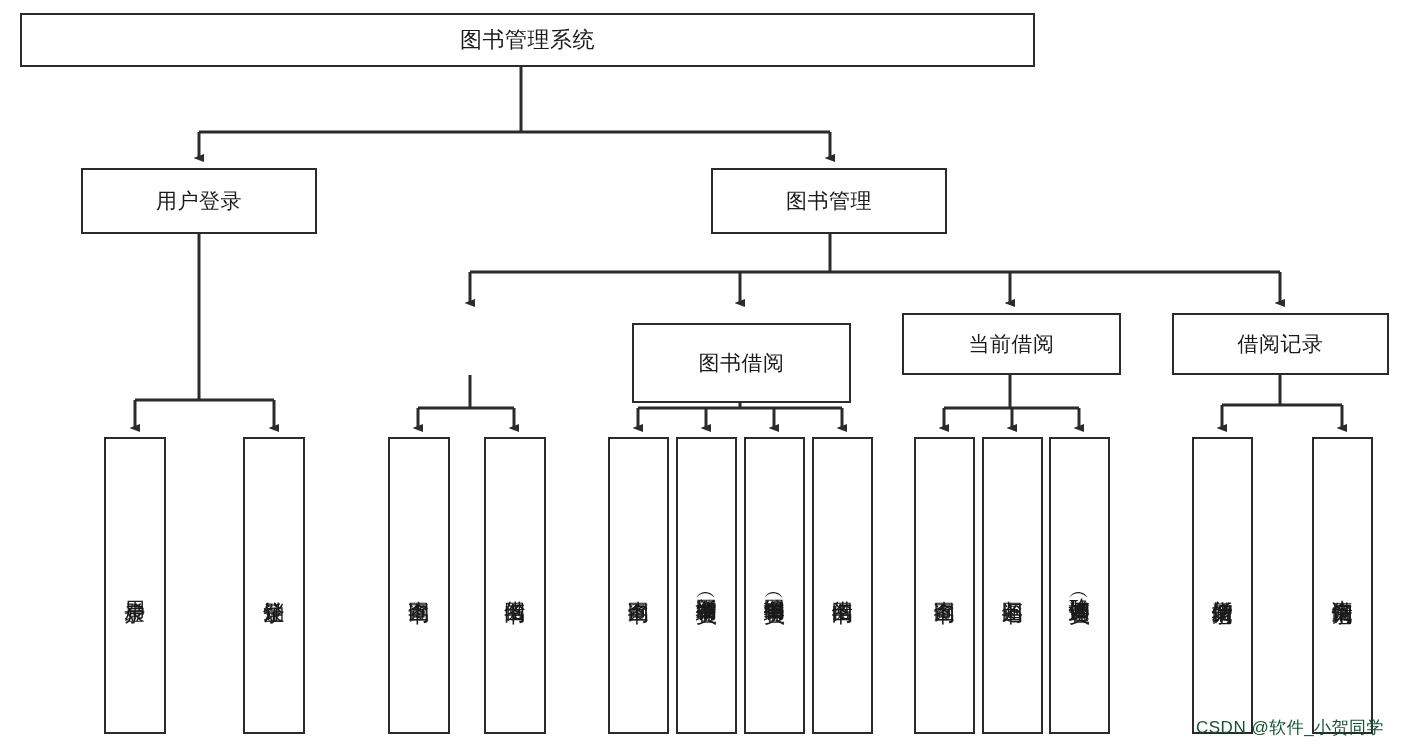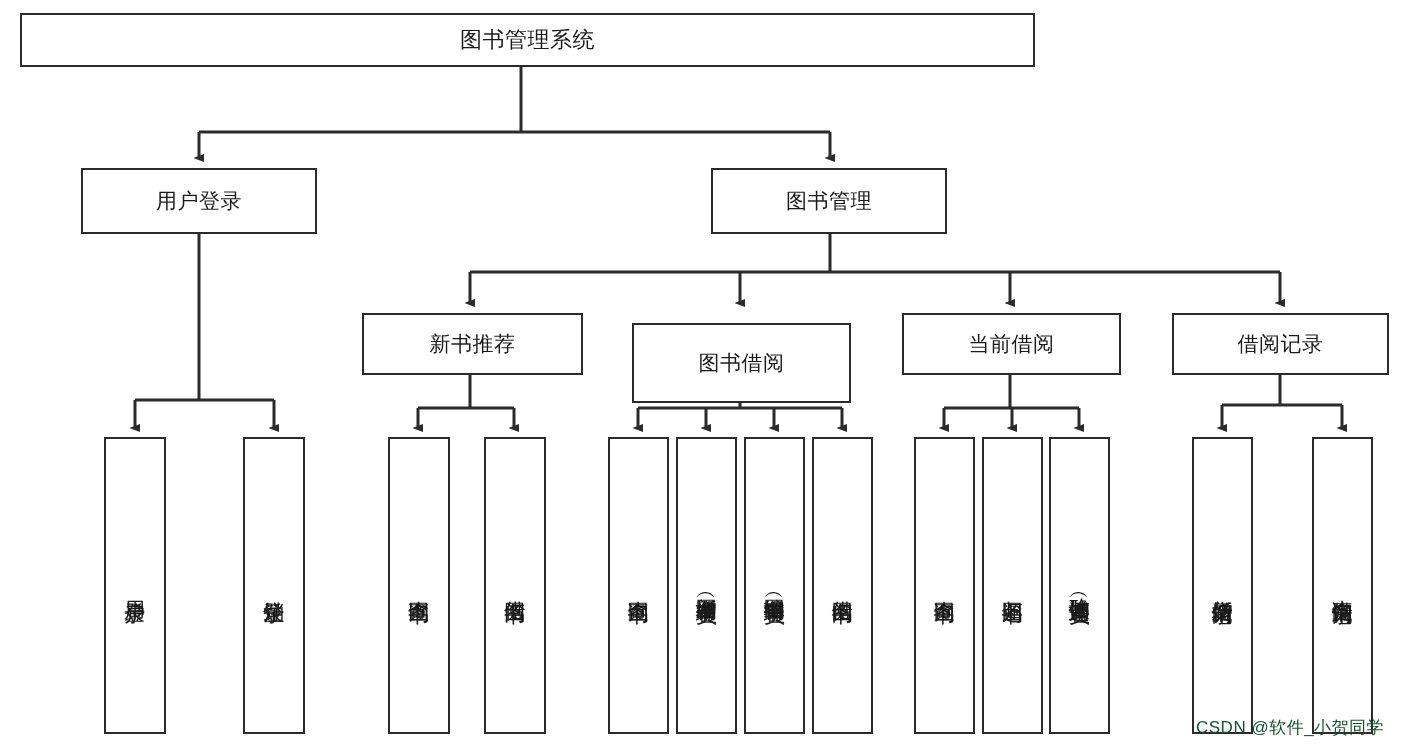--- a/index.html
+++ b/index.html
@@ -129,23 +129,20 @@
   </div>
 
   <div class="node h-node" style="left:81px; top:168px; width:236px; height:66px;">
     <span class="node-label">用户登录</span>
   </div>
 
   <div class="node h-node" style="left:711px; top:168px; width:236px; height:66px;">
     <span class="node-label">图书管理</span>
   </div>
 
-  <div class="node h-node" style="left:362px; top:313px; width:221px; height:62px;">
-    <span class="node-label">新书推荐</span>
-  </div>
 
   <div class="node h-node" style="left:632px; top:313px; width:219px; height:80px;margin-top:10px;">
     <span class="node-label">图书借阅</span>
   </div>
 
   <div class="node h-node" style="left:902px; top:313px; width:219px; height:62px;">
     <span class="node-label">当前借阅</span>
   </div>
 
   <div class="node h-node" style="left:1172px; top:313px; width:217px; height:62px;">

